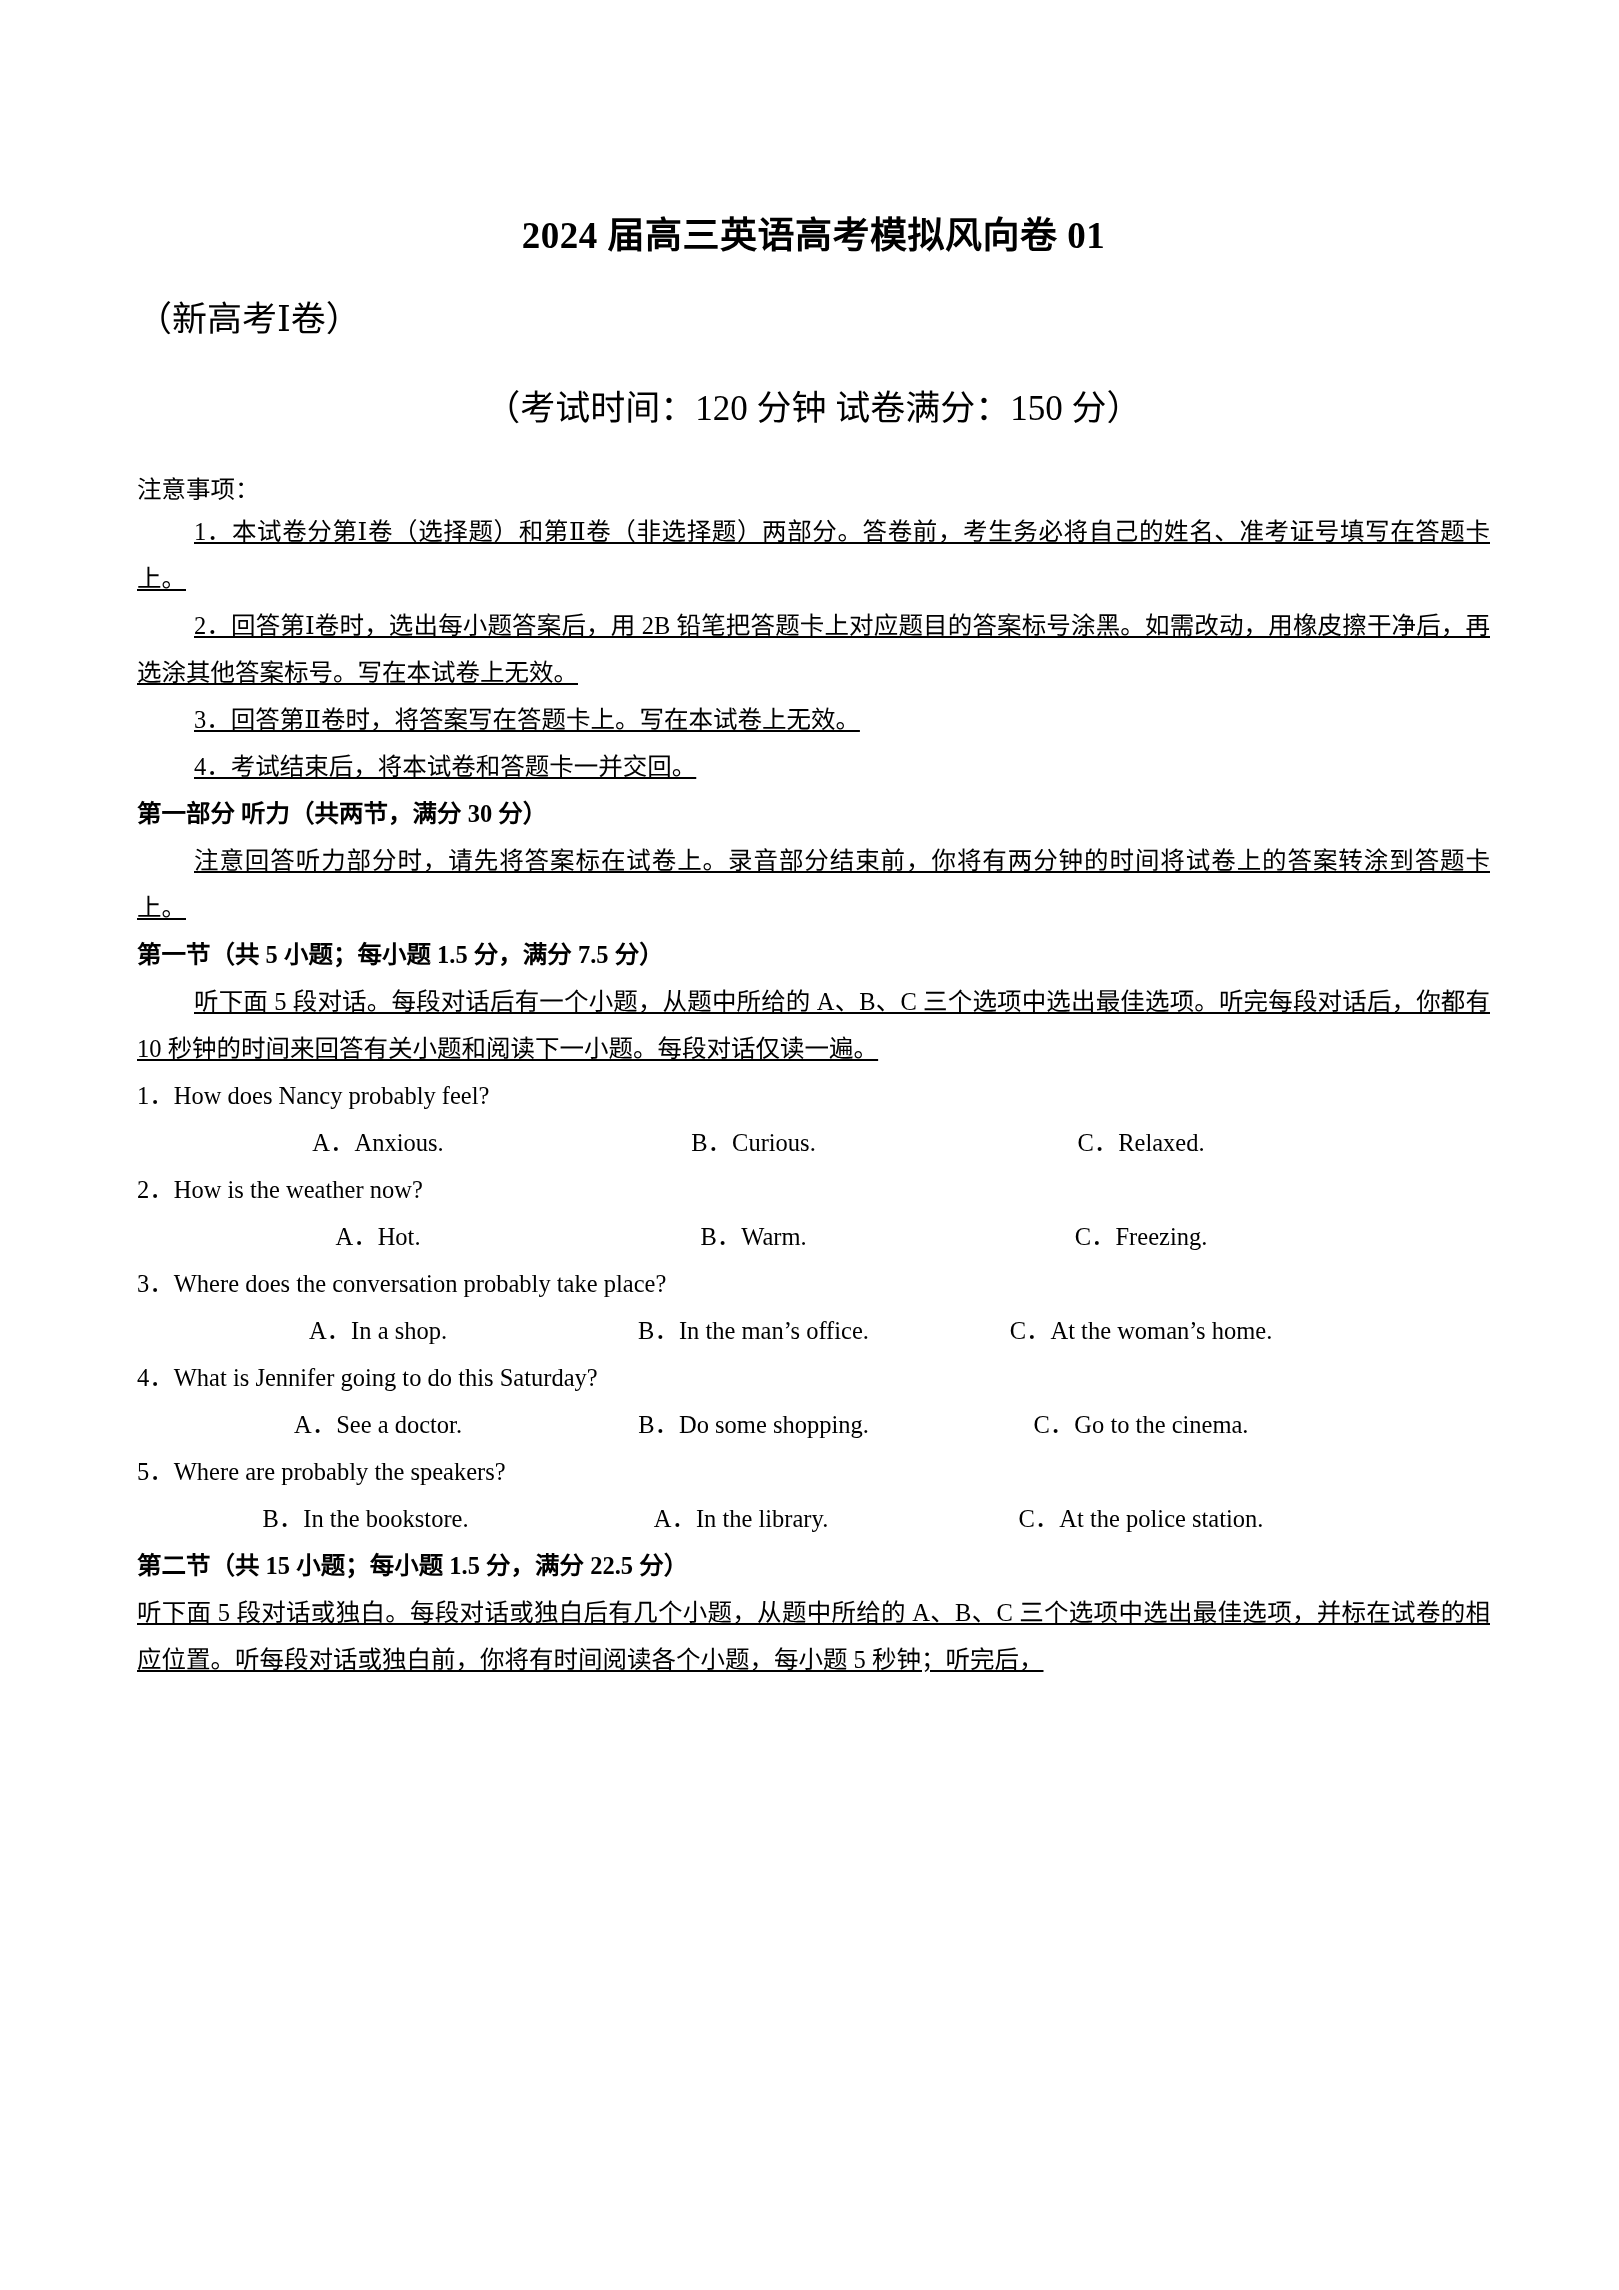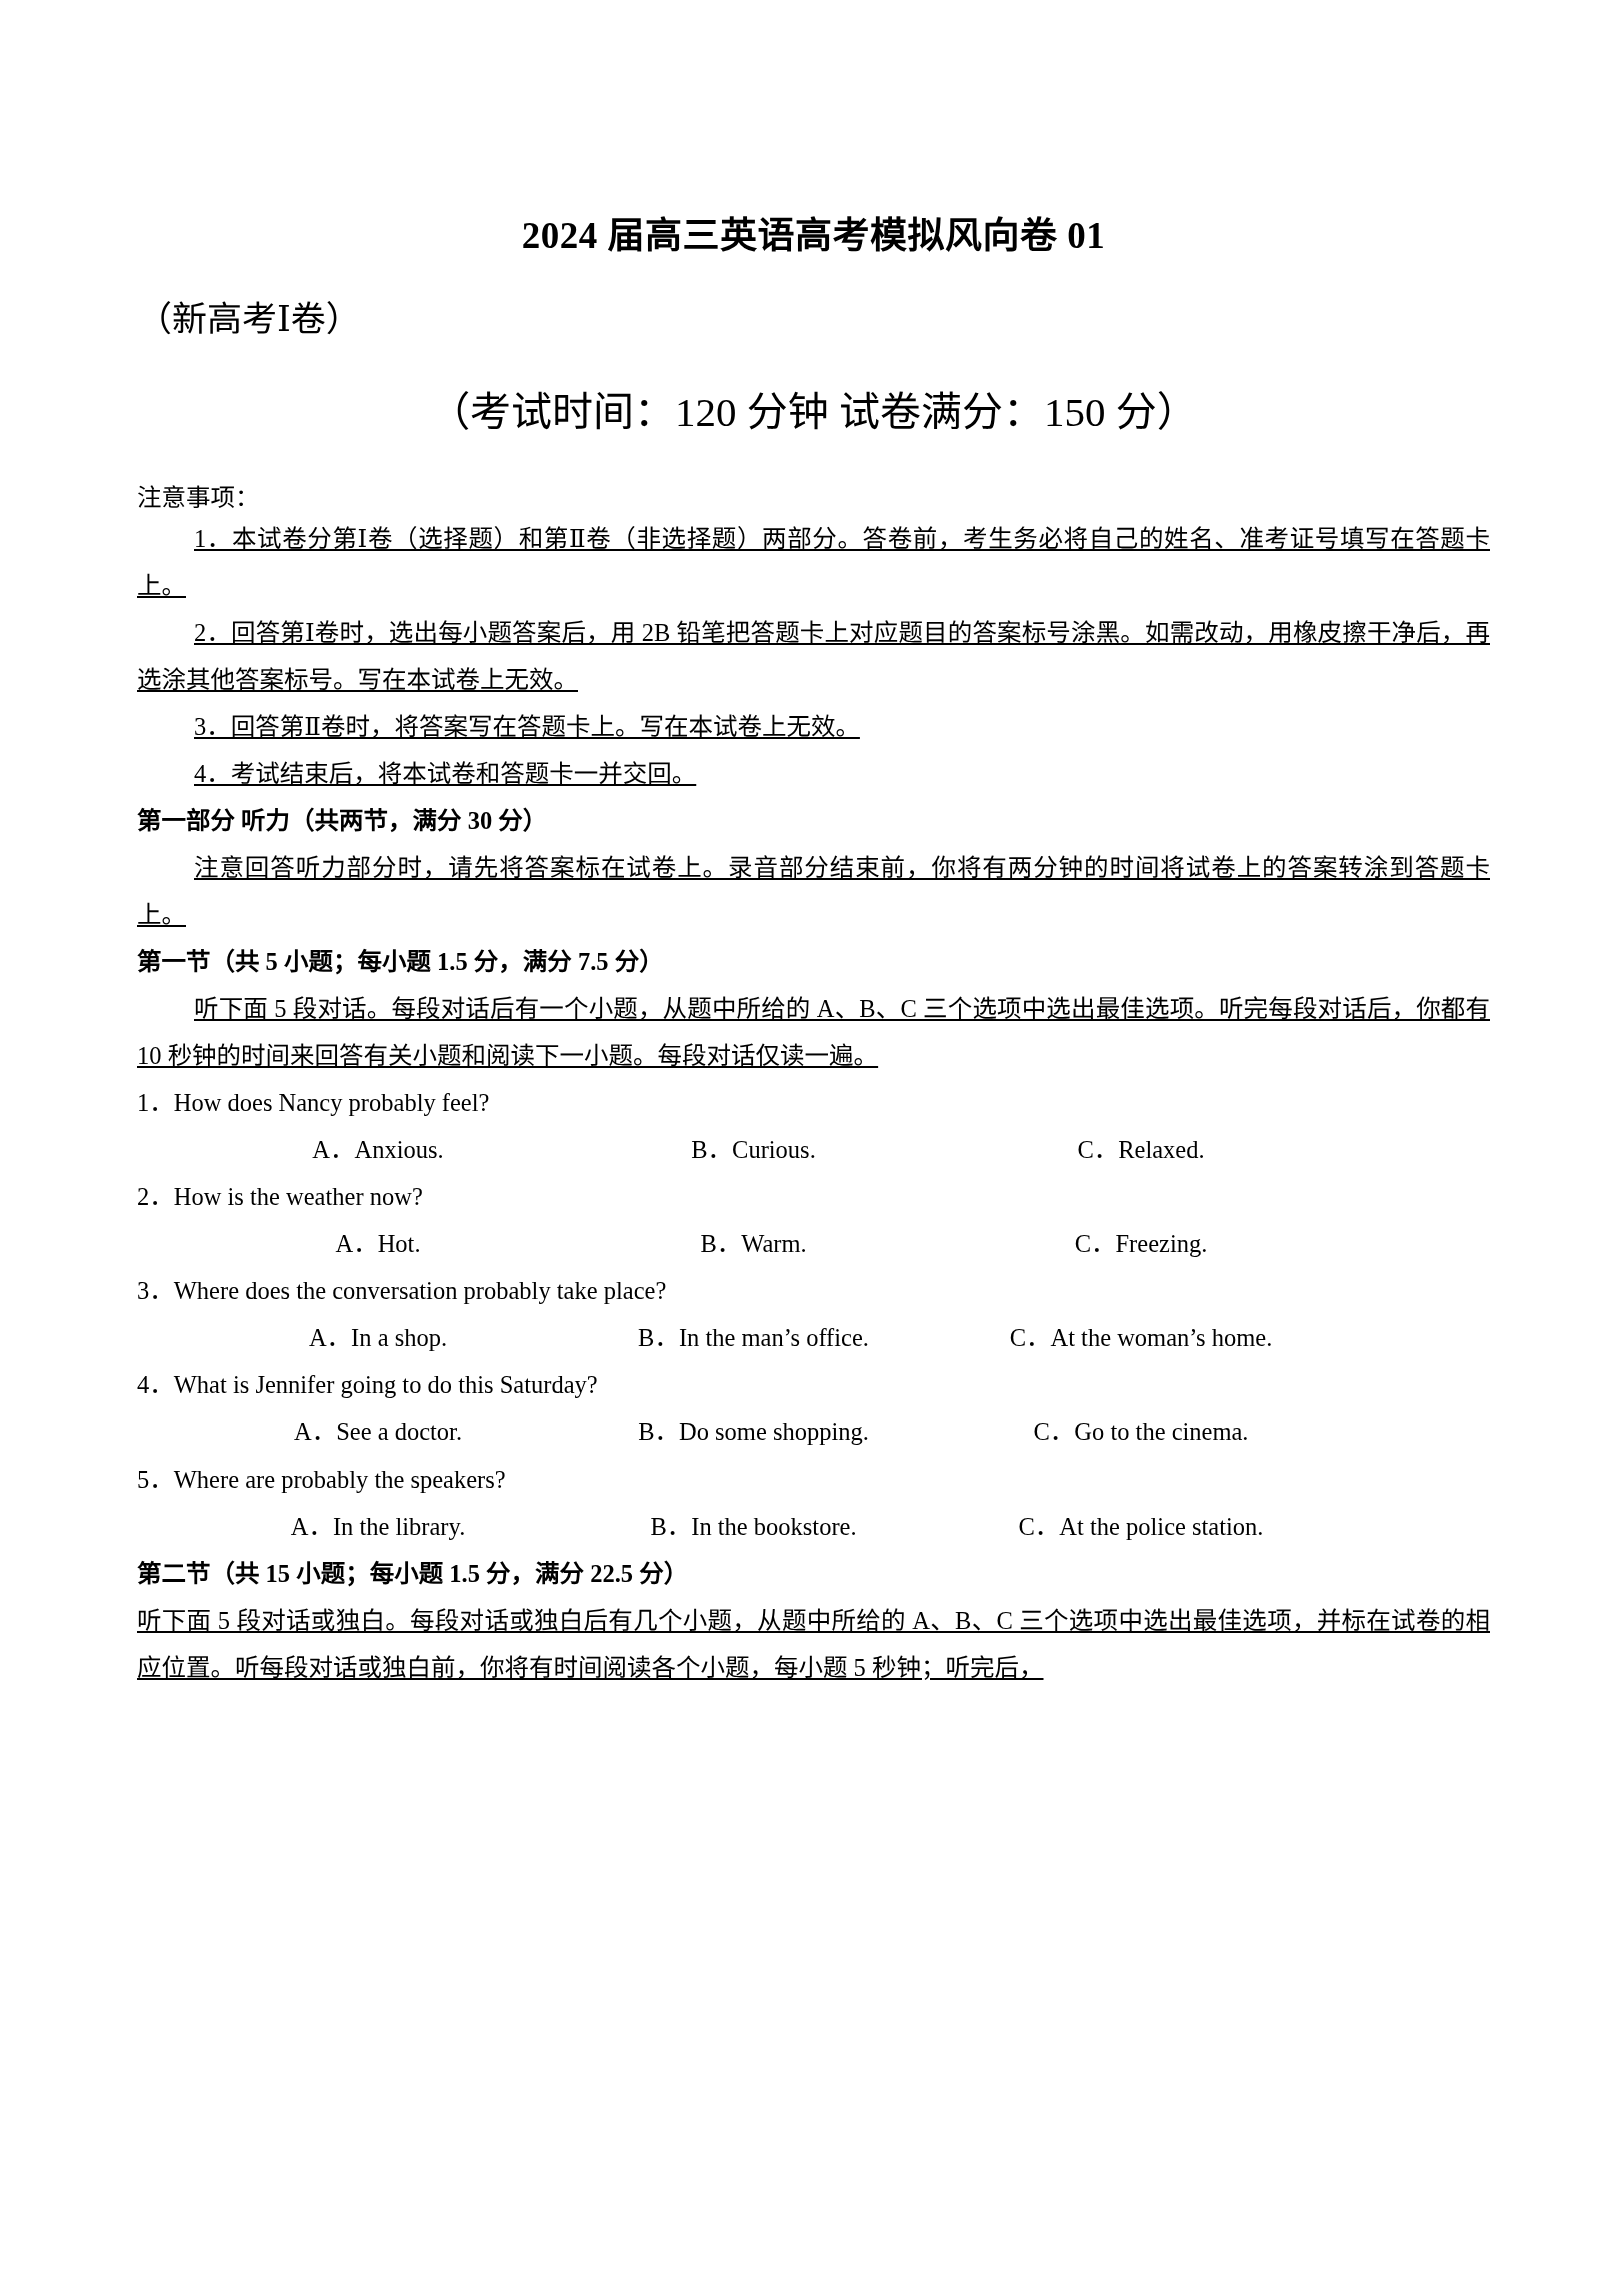--- a/index.html
+++ b/index.html
@@ -41,21 +41,21 @@
   }
   .doc-subtitle {
     text-align: left;
     font-size: 35px;
     line-height: 1.2;
     margin: 0;
     padding-top: 41px;
   }
   .doc-meta {
     text-align: center;
-    font-size: 41px;
+    font-size: 35px;
     line-height: 1.2;
     margin: 0;
     padding-top: 47px;
   }
 
   
   .notes-title {
     font-size: 24.5px;
     line-height: 1.4;
     margin: 0;
@@ -171,22 +171,22 @@
     <div class="options">
       <span class="opt opt-a">A．See a doctor.</span>
       <span class="opt opt-b">B．Do some shopping.</span>
       <span class="opt opt-c">C．Go to the cinema.</span>
     </div>
 
     <div class="question">
       <span class="q-num">5．</span><span>Where are probably the speakers?</span>
     </div>
     <div class="options">
+      <span class="opt opt-b">B．In the bookstore.</span>
       <span class="opt opt-a">A．In the library.</span>
-      <span class="opt opt-b">B．In the bookstore.</span>
       <span class="opt opt-c">C．At the police station.</span>
     </div>
 
     <div class="sec-head">第二节（共 15 小题；每小题 1.5 分，满分 22.5 分）</div>
     <p class="body-line">听下面 5 段对话或独白。每段对话或独白后有几个小题，从题中所给的 A、B、C 三个选项中选出最佳选项，并标在试卷的相应位置。听每段对话或独白前，你将有时间阅读各个小题，每小题 5 秒钟；听完后，</p>
 
   </div>
 
   <div class="footer">试卷第 1页，共 35页</div>
 </div>

